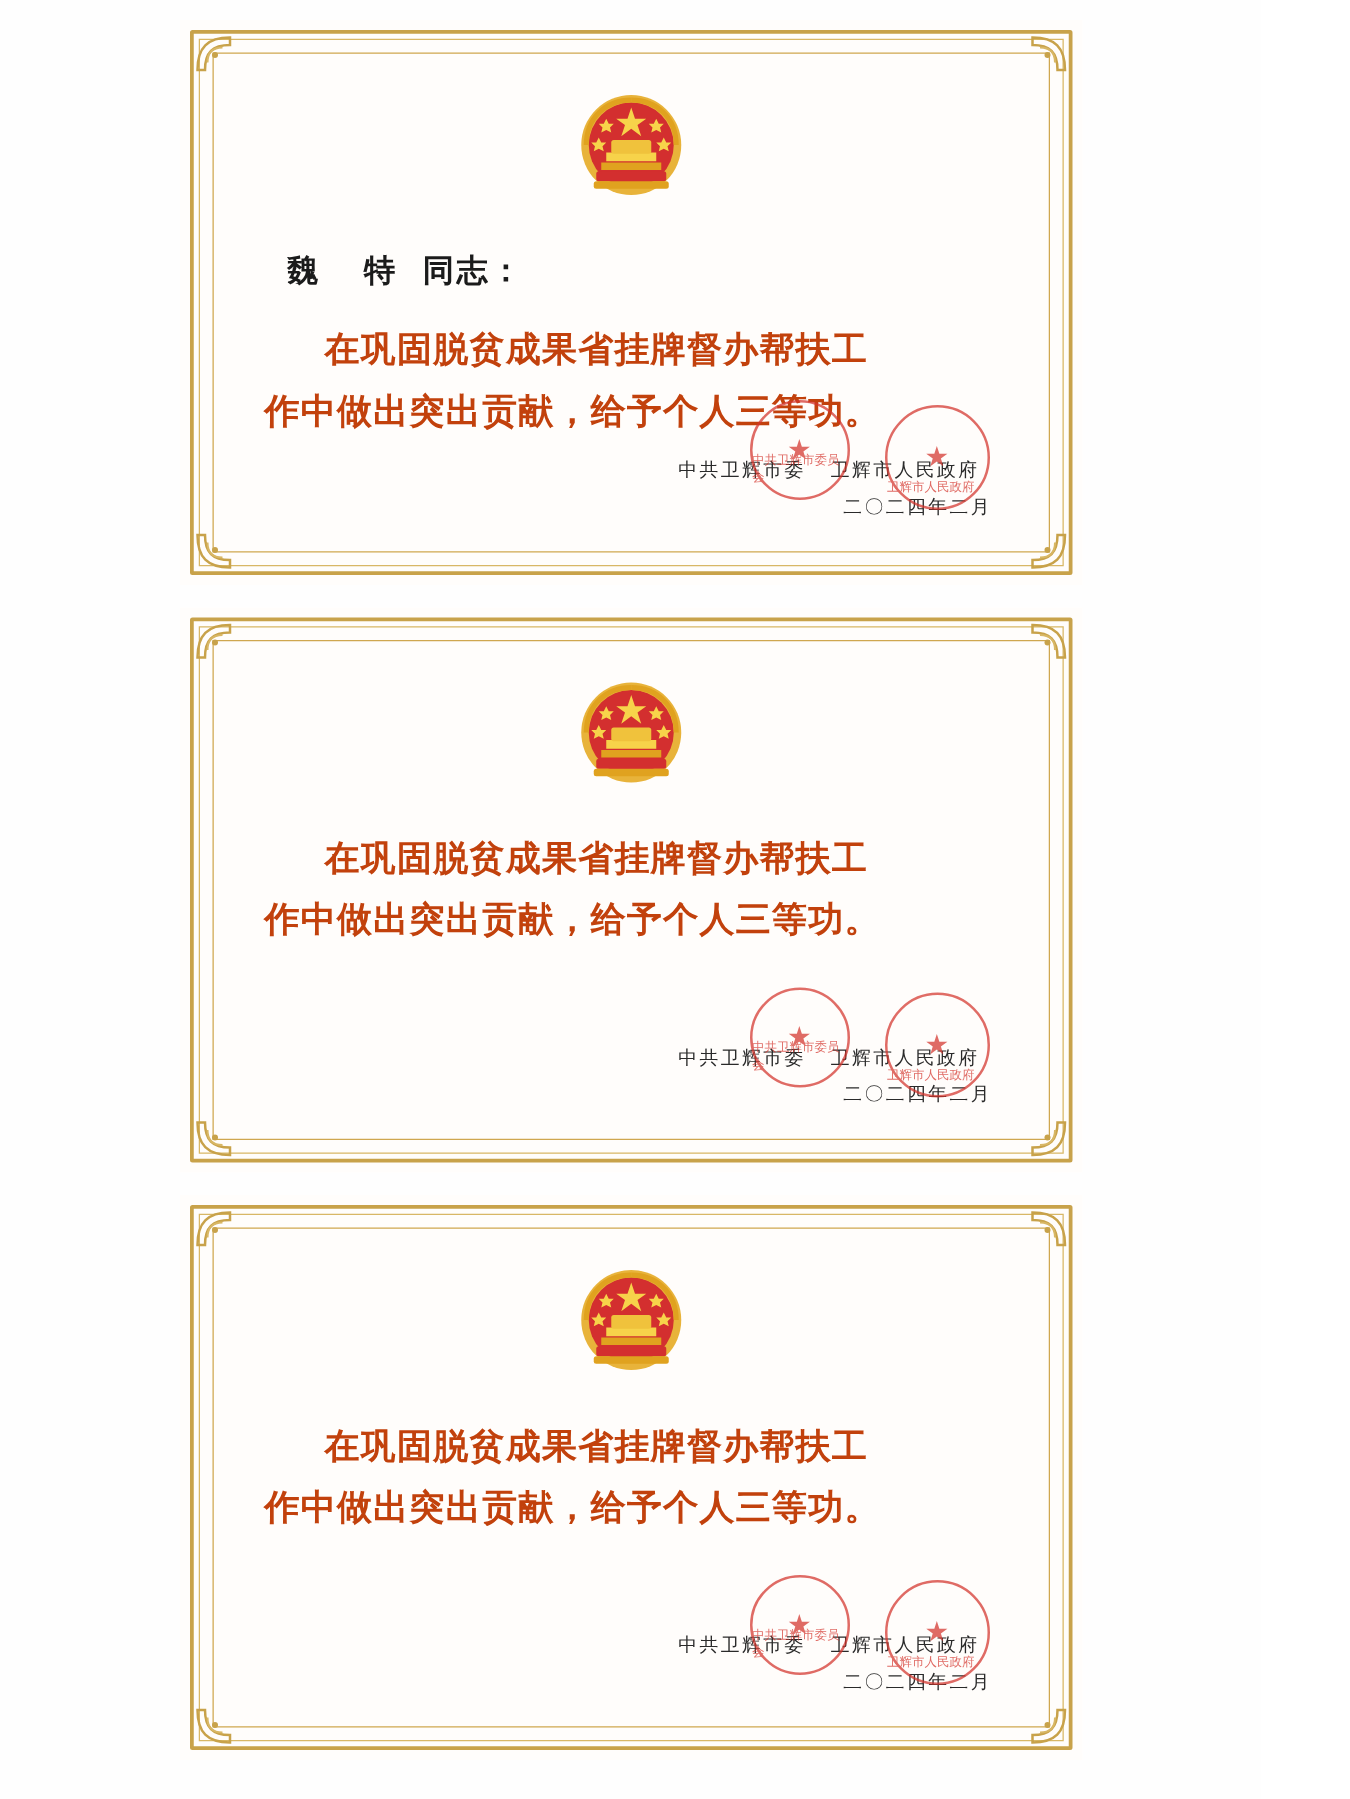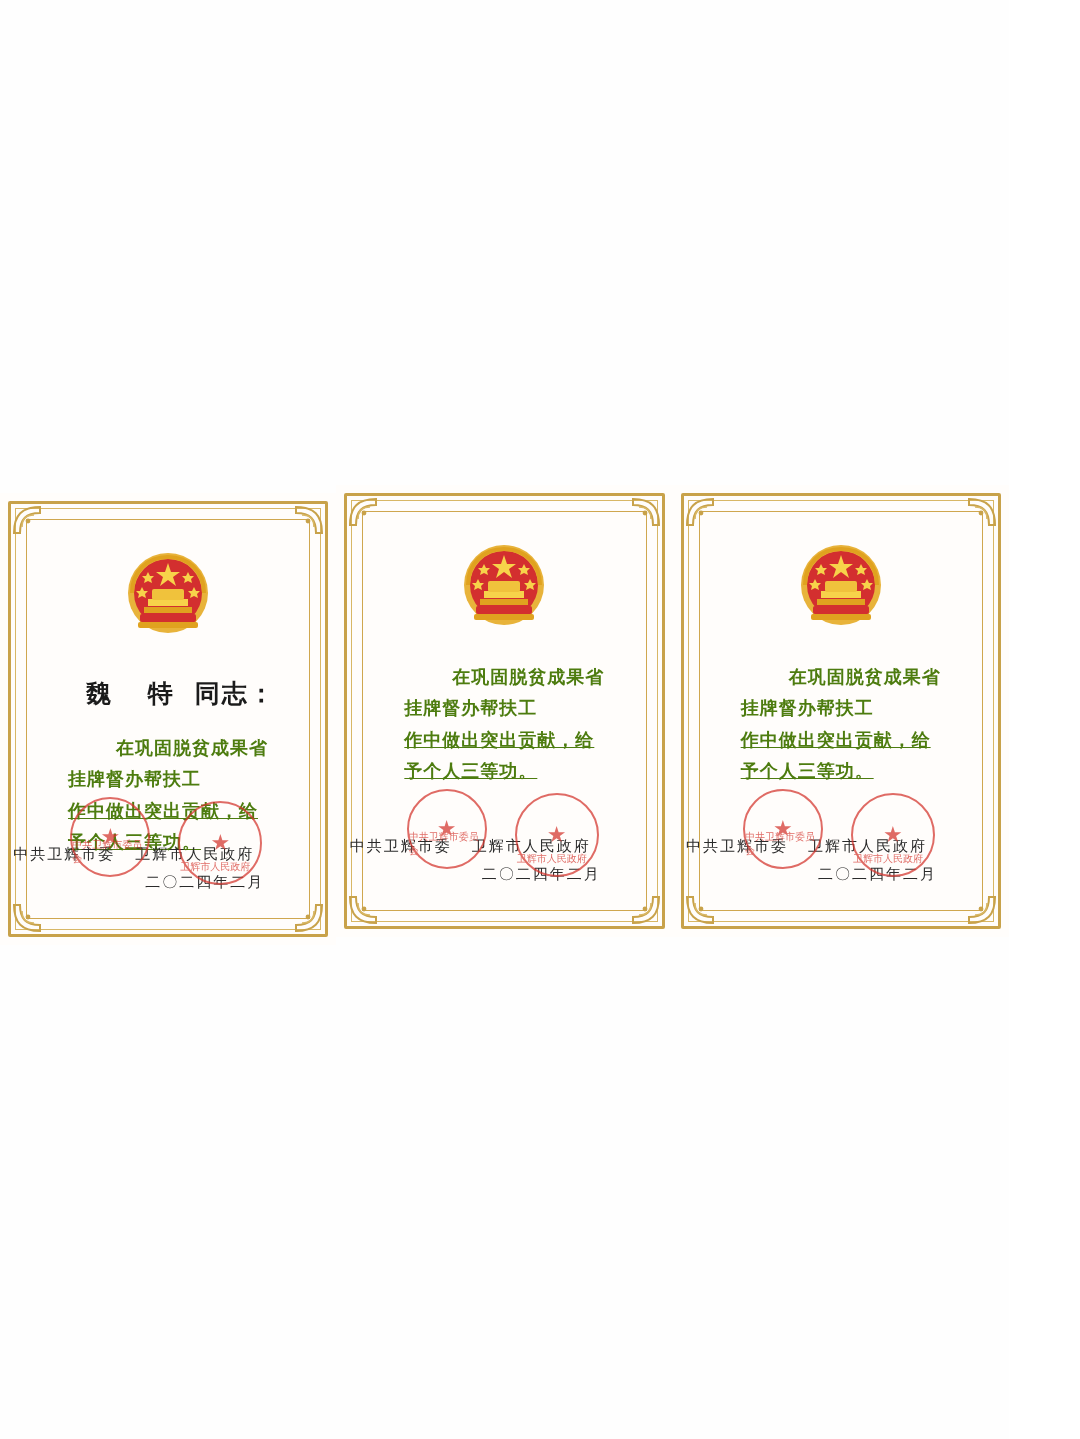--- a/index.html
+++ b/index.html
@@ -11,21 +11,21 @@
     width: 1080px;
     height: 1439px;
     font-family: "Liberation Serif", serif;
     position: relative;
     overflow: hidden;
   }
   .page {
     width: 1009px;
     height: 1439px;
     display: flex;
-    flex-direction: row;
+    flex-direction: column;
     align-items: center;
     justify-content: flex-start;
     background: #fefefe;
   }
 
   
   .certificate {
     position: relative;
     width: 722px;
     background: #fffdfb;
@@ -111,29 +111,29 @@
   .comrade {
     display: inline-block;
     margin-left: 8px;
     letter-spacing: 2px;
   }
 
   .citation {
     margin-top: 22px;
     margin-left: 28px;
     margin-right: 22px;
-    color: #4d7c0f;
-    font-size: 18px;
+    color: #c2410c;
+    font-size: 28px;
     line-height: 1.75;
     letter-spacing: 1px;
     font-family: "DejaVu Serif", "Liberation Serif", serif;
     font-weight: 600;
   }
   .citation .l1 { display: block; text-indent: 48px; }
-  .citation .l2 { display: block; text-decoration: underline; }
+  .citation .l2 { display: block; }
 
   
   .signature {
     position: absolute;
     right: 32px;
     bottom: 14px;
     text-align: right;
     color: #2a2a2a;
     font-size: 15px;
     letter-spacing: 2px;

